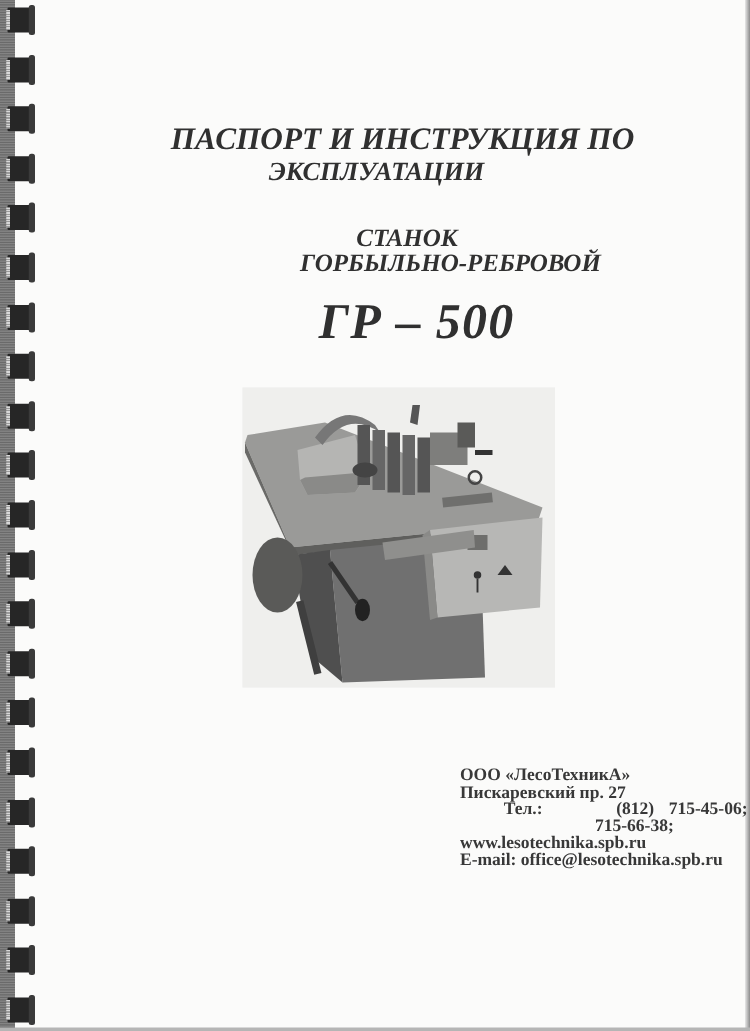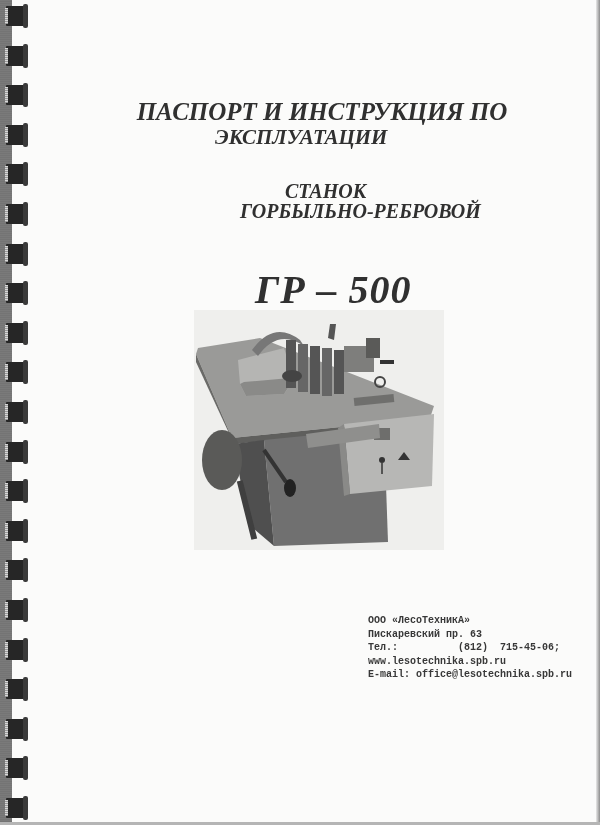--- a/index.html
+++ b/index.html
@@ -35,32 +35,32 @@
   }
   .title {
     position: absolute; left: 0; width: 600px; text-align: center;
     font-weight: bold; font-style: italic; color: #303030;
   }
   .t1 { top: 98px; font-size: 25px; padding-left: 44px; box-sizing: border-box; }
   .t2 { top: 125px; font-size: 21px; left: 215px; width: auto; text-align: left; }
   .sub { font-size: 20px; }
   .s1 { top: 180px; left: 285px; width: auto; text-align: left; }
   .s2 { top: 200px; left: 240px; width: auto; text-align: left; }
-  .model { top: 233px; left: 255px; width: auto; text-align: left; font-size: 40px; letter-spacing: 1px; margin-top: 33px; }
+  .model { top: 233px; left: 255px; width: auto; text-align: left; font-size: 40px; letter-spacing: 1px; }
 
   .photo {
     position: absolute; left: 194px; top: 310px; width: 250px; height: 240px;
     background: #eeeeec;
   }
   .contacts {
     position: absolute; left: 368px; top: 614px;
-    font-size: 10px; font-weight: bold; color: #383838; line-height: 13.6px; font-family: Liberation Mono, monospace;
+    font-size: 14px; font-weight: bold; color: #383838; line-height: 13.6px;
   }
   .row { display: flex; white-space: nowrap; }
-  .c-label { width: 66px; }
+  .c-label { width: 66px; margin-left: 35px; }
   .c-code { width: 42px; padding-left: 24px; }
   .c-num { }
   .c-pad { width: 108px; }
 </style>
 </head>
 <body>
 
 <div class="spine"></div>
 <div class="rings" id="rings">
     <div class="ring" style="top: 6px;"></div>
@@ -140,21 +140,25 @@
     <circle cx="186" cy="72" r="5" fill="none" stroke="#444" stroke-width="2"></circle>
 
     <rect x="160" y="86" width="40" height="8" fill="#6f6f6d" transform="rotate(-6 180 90)"></rect>
 
     <ellipse cx="98" cy="66" rx="10" ry="6" fill="#444"></ellipse>
   </svg>
 </div>
 
 <div class="contacts">
   <div class="row">ООО «ЛесоТехникА»</div>
-  <div class="row">Пискаревский пр. 63</div>
+  <div class="row">Пискаревский пр. 27</div>
   <div class="row">
     <span class="c-label">Тел.:</span>
     <span class="c-code">(812)</span>
     <span class="c-num">715-45-06;</span>
+  </div>
+  <div class="row">
+    <span class="c-pad"></span>
+    <span class="c-num">715-66-38;</span>
   </div>
   <div class="row">www.lesotechnika.spb.ru</div>
   <div class="row">E-mail: office@lesotechnika.spb.ru</div>
 </div>
 
 </body></html>

